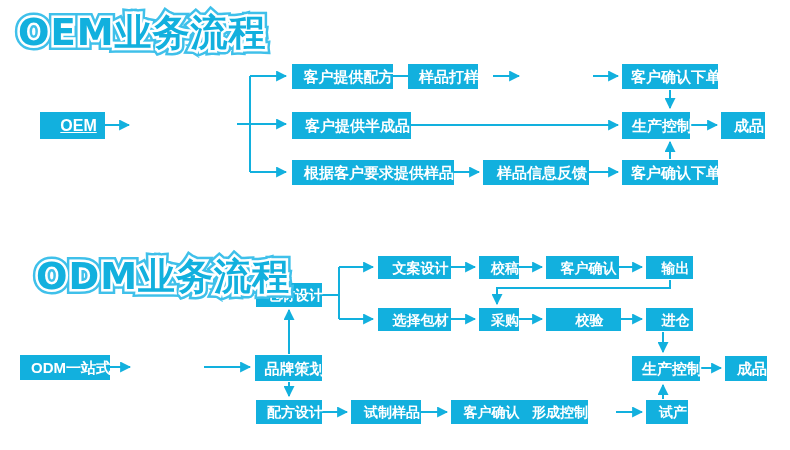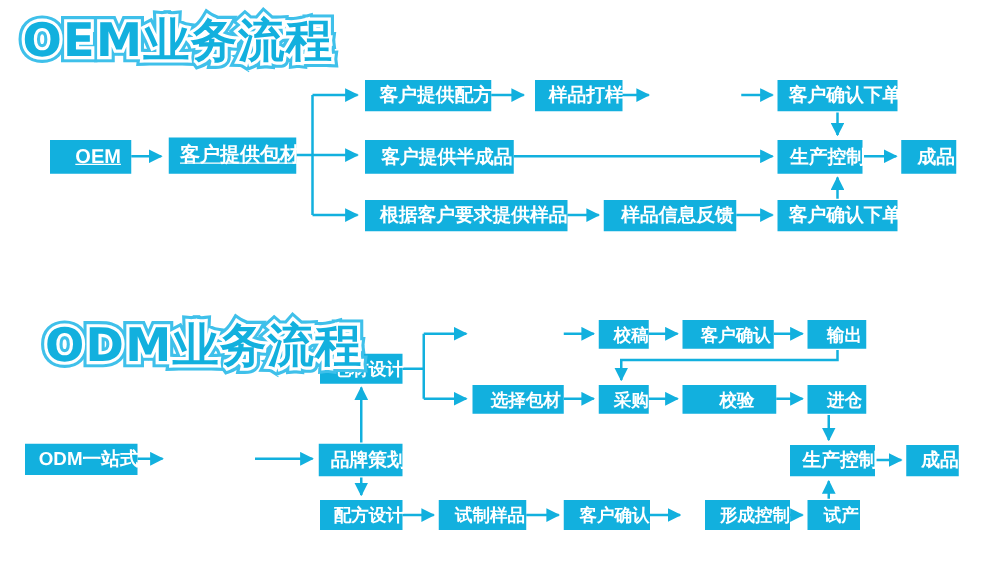--- a/index.html
+++ b/index.html
@@ -95,48 +95,48 @@
     </g>
   </svg>
 
   <div class="flow-title" style="left:18px; top:8px;">
     <span class="tl outer">OEM业务流程</span>
     <span class="tl mid">OEM业务流程</span>
     <span class="tl top">OEM业务流程</span>
   </div>
 
   <div class="node oem-node big" style="left:40px;top:112px;width:65px;height:27px">OEM</div>
-  <div class="node oem-node big" style="left:135px;top:110px;width:102px;height:29px">客户提供包材</div>
   <div class="node oem-node" style="left:292px;top:64px;width:101px;height:25px">客户提供配方</div>
-  <div class="node oem-node" style="left:428px;top:64px;width:70px;height:25px">样品打样</div>
+  <div class="node oem-node" style="left:408px;top:64px;width:70px;height:25px">样品打样</div>
   <div class="node oem-node" style="left:622px;top:64px;width:96px;height:25px">客户确认下单</div>
   <div class="node oem-node" style="left:292px;top:112px;width:119px;height:27px">客户提供半成品</div>
   <div class="node oem-node" style="left:622px;top:112px;width:68px;height:27px">生产控制</div>
   <div class="node oem-node" style="left:721px;top:112px;width:44px;height:27px">成品</div>
   <div class="node oem-node" style="left:292px;top:160px;width:162px;height:25px">根据客户要求提供样品</div>
   <div class="node oem-node" style="left:483px;top:160px;width:106px;height:25px">样品信息反馈</div>
   <div class="node oem-node" style="left:622px;top:160px;width:96px;height:25px">客户确认下单</div>
 
   <div class="flow-title" style="left:36px; top:252px;">
     <span class="tl outer">ODM业务流程</span>
     <span class="tl mid">ODM业务流程</span>
     <span class="tl top">ODM业务流程</span>
   </div>
 
   <div class="node odm-node big" style="left:20px;top:355px;width:90px;height:25px">ODM一站式</div>
   <div class="node odm-node big" style="left:255px;top:355px;width:67px;height:26px">品牌策划</div>
   <div class="node odm-node" style="left:256px;top:283px;width:66px;height:24px">包材设计</div>
+  <div class="node odm-node" style="left:378px;top:256px;width:73px;height:23px">文案设计</div>
   <div class="node odm-node" style="left:479px;top:256px;width:40px;height:23px">校稿</div>
   <div class="node odm-node" style="left:546px;top:256px;width:73px;height:23px">客户确认</div>
   <div class="node odm-node" style="left:646px;top:256px;width:47px;height:23px">输出</div>
   <div class="node odm-node" style="left:378px;top:308px;width:73px;height:23px">选择包材</div>
   <div class="node odm-node" style="left:479px;top:308px;width:40px;height:23px">采购</div>
   <div class="node odm-node" style="left:546px;top:308px;width:75px;height:23px">校验</div>
   <div class="node odm-node" style="left:646px;top:308px;width:47px;height:23px">进仓</div>
   <div class="node odm-node big" style="left:632px;top:356px;width:68px;height:25px">生产控制</div>
   <div class="node odm-node big" style="left:725px;top:356px;width:42px;height:25px">成品</div>
   <div class="node odm-node" style="left:256px;top:400px;width:66px;height:24px">配方设计</div>
   <div class="node odm-node" style="left:351px;top:400px;width:70px;height:24px">试制样品</div>
   <div class="node odm-node" style="left:451px;top:400px;width:69px;height:24px">客户确认</div>
-  <div class="node odm-node" style="left:564px;top:400px;width:68px;height:24px">形成控制</div>
+  <div class="node odm-node" style="left:520px;top:400px;width:68px;height:24px">形成控制</div>
   <div class="node odm-node" style="left:646px;top:400px;width:42px;height:24px">试产</div>
 
 </div>
 
 </body></html>

